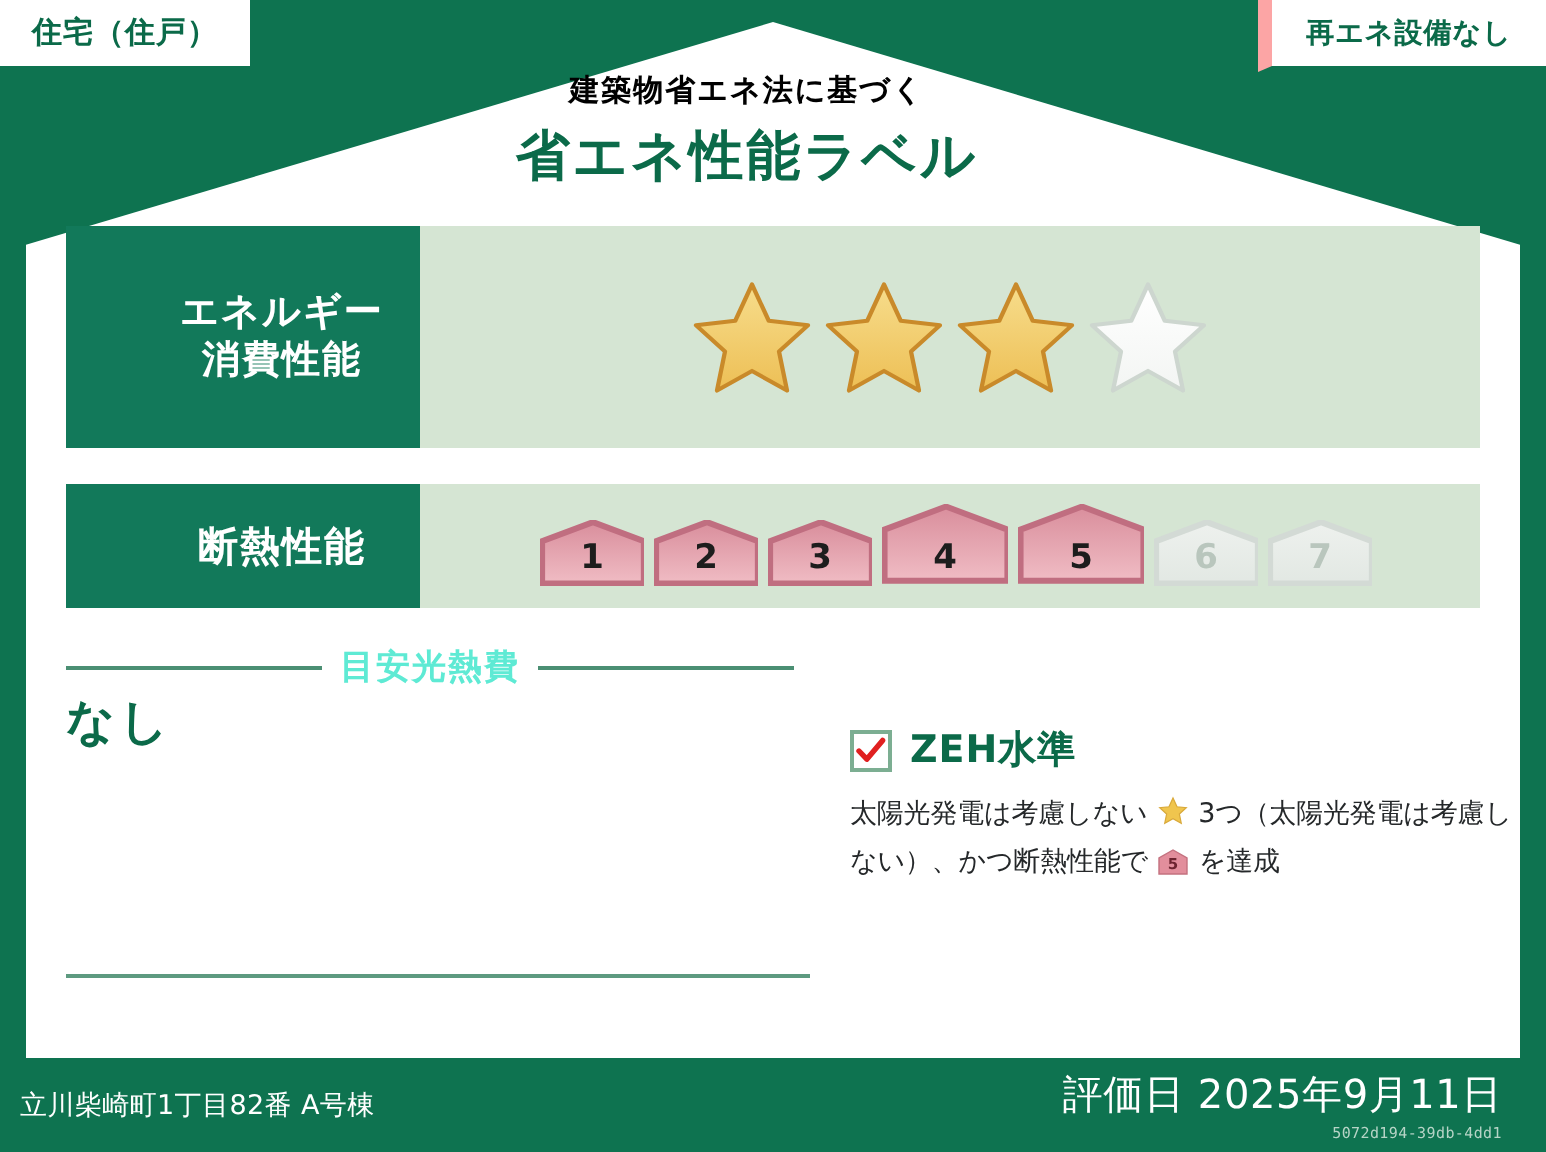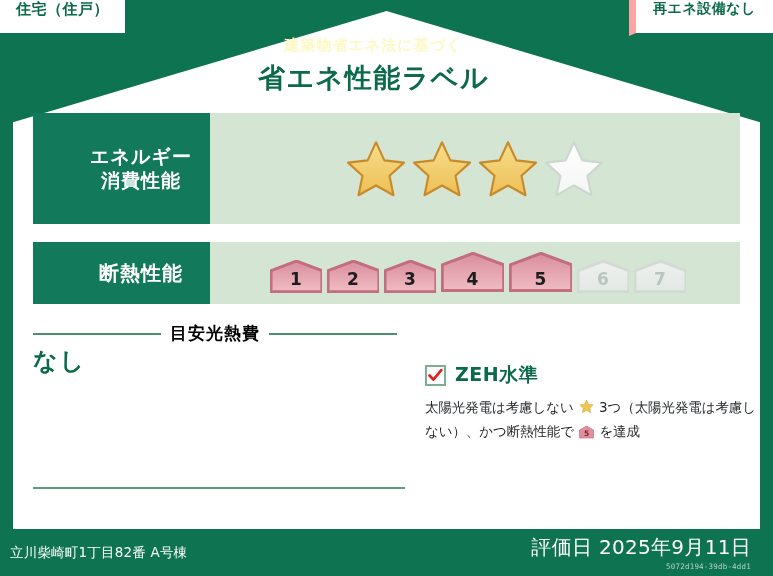--- a/index.html
+++ b/index.html
@@ -23,21 +23,21 @@
   
   .corner-badge {
     position: absolute;
     top: 0;
     background: #ffffff;
     color: #0b6a49;
     font-weight: bold;
     font-size: 15px;
     letter-spacing: 0.5px;
     display: flex;
-    align-items: flex-start;
+    align-items: center;
     justify-content: center;
     z-index: 40;
   }
   #badge-dwelling {
     left: 0;
     width: 128px;
     height: 36px;
     border-right: 3px solid #0e7350;
     border-bottom: 3px solid #0e7350;
   }
@@ -65,21 +65,21 @@
   
   #title-block {
     position: absolute;
     left: 0;
     top: 36px;
     width: 747px;
     text-align: center;
     z-index: 20;
   }
   #title-sub {
-    color: #fef9c3;
+    color: #000000;
     font-weight: bold;
     font-size: 15px;
     letter-spacing: 1px;
   }
   #title-main {
     color: #0b6a49;
     font-weight: bold;
     font-size: 27px;
     letter-spacing: 1.5px;
     margin-top: 5px;
@@ -183,21 +183,21 @@
     align-items: center;
     gap: 9px;
     margin-top: 4px;
   }
   #cost-heading .rule {
     flex: 1;
     height: 2px;
     background: #4b8f73;
   }
   #cost-heading-text {
-    color: #000000;
+    color: #5eead4;
     font-weight: bold;
     font-size: 17px;
     letter-spacing: 1px;
     white-space: nowrap;
     text-align: center;
   }
 
   #cost-value {
     text-align: left;
     color: #0b6a49;

